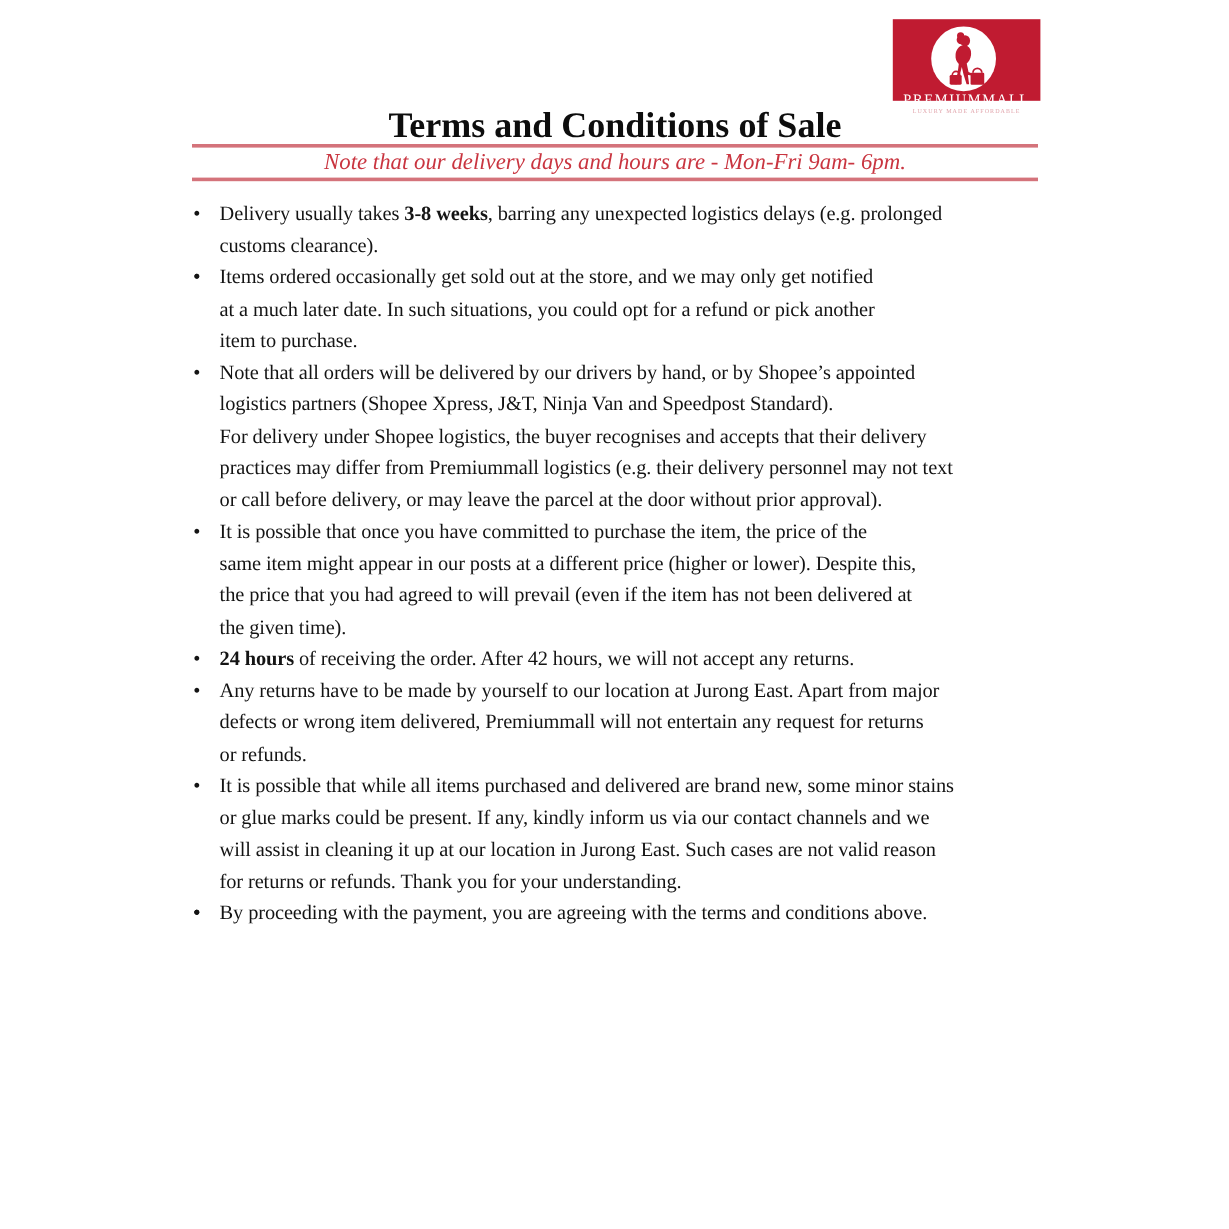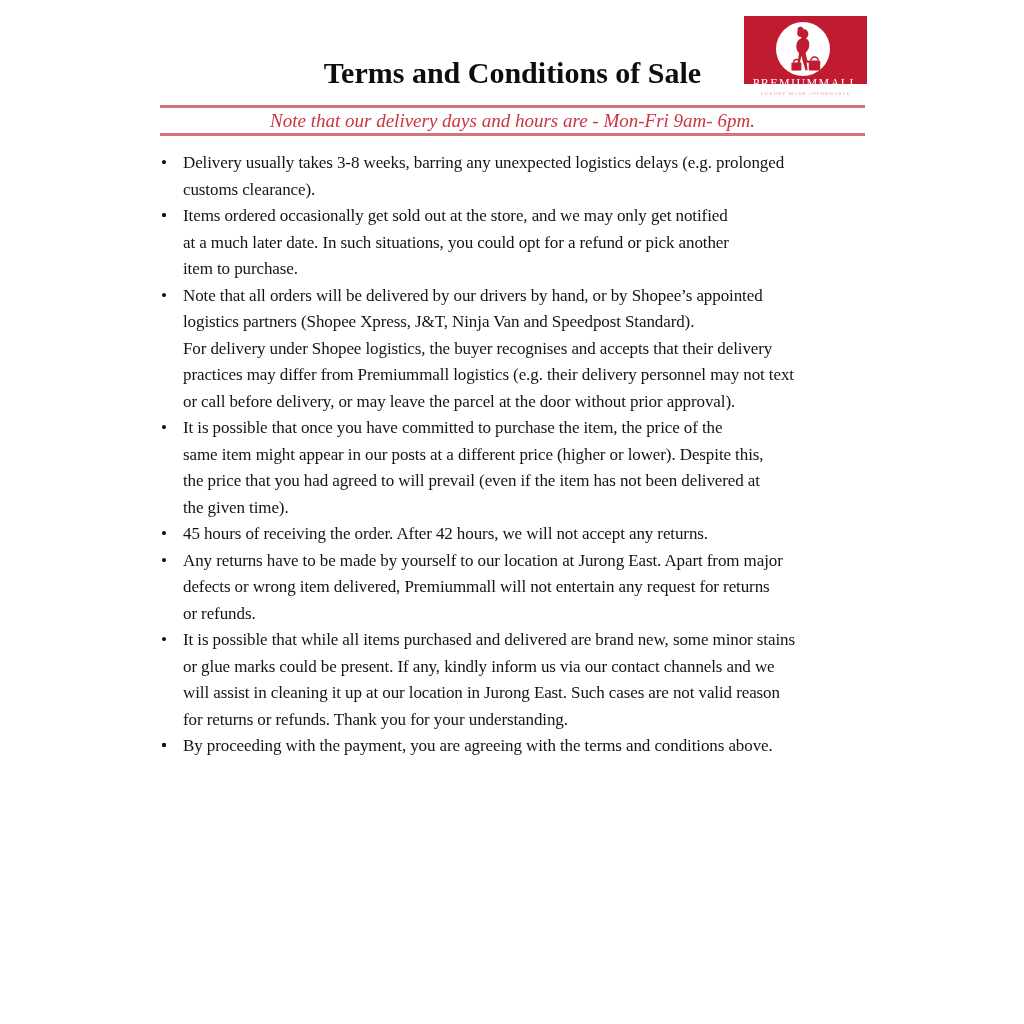--- a/index.html
+++ b/index.html
@@ -56,29 +56,28 @@
   }
 
   
   .content {
     position: absolute;
     left: 160px;
     top: 0;
     width: 705px;
   }
   .doc-title {
-    margin-top: 58px;
+    margin-top: 90px;
     font-size: 30px;
     line-height: 30px;
     font-weight: bold;
     text-align: center;
     color: #0d0d0d;
   }
   .notice-band {
-    margin-top: 17px;
     border-top: 3px solid var(--line-red, #d4737b);
     border-bottom: 3px solid var(--line-red, #d4737b);
     padding: 3px 0 3px 0;
     text-align: center;
   }
   .notice-text {
     font-size: 19px;
     line-height: 19px;
     font-style: italic;
     color: var(--note-red, #c93540);
@@ -99,21 +98,21 @@
   }
   .terms-list .dot {
     position: absolute;
     left: 1px;
     top: 0;
   }
   .term-text {
     white-space: pre-wrap;
     letter-spacing: -0.1px;
   }
-  .term-text b { font-weight: normal; margin-top: 32px; }
+  .term-text b { font-weight: bold; margin-top: 32px; }
 </style>
 </head>
 <body>
 
 <div class="page">
 
   <div class="logo">
     <svg class="logo-emblem" viewBox="0 0 58 58">
       <circle cx="29" cy="29" r="27" fill="#ffffff"></circle>
       <g fill="#c01b31" stroke="none">
@@ -147,21 +146,21 @@
 item to purchase.</span></span></li>
         <li><span class="dot">•</span><span class="term-text"><span>Note that all orders will be delivered by our drivers by hand, or by Shopee’s appointed
 logistics partners (Shopee Xpress, J&amp;T, Ninja Van and Speedpost Standard).
 For delivery under Shopee logistics, the buyer recognises and accepts that their delivery
 practices may differ from Premiummall logistics (e.g. their delivery personnel may not text
 or call before delivery, or may leave the parcel at the door without prior approval).</span></span></li>
         <li><span class="dot">•</span><span class="term-text"><span>It is possible that once you have committed to purchase the item, the price of the
 same item might appear in our posts at a different price (higher or lower). Despite this,
 the price that you had agreed to will prevail (even if the item has not been delivered at
 the given time).</span></span></li>
-        <li><span class="dot">•</span><span class="term-text"><b>45 hours</b><span> of receiving the order. After 42 hours, we will not accept any returns.</span></span></li>
+        <li><span class="dot">•</span><span class="term-text"><b>24 hours</b><span> of receiving the order. After 42 hours, we will not accept any returns.</span></span></li>
         <li><span class="dot">•</span><span class="term-text"><span>Any returns have to be made by yourself to our location at Jurong East. Apart from major
 defects or wrong item delivered, Premiummall will not entertain any request for returns
 or refunds.</span></span></li>
         <li><span class="dot">•</span><span class="term-text"><span>It is possible that while all items purchased and delivered are brand new, some minor stains
 or glue marks could be present. If any, kindly inform us via our contact channels and we
 will assist in cleaning it up at our location in Jurong East. Such cases are not valid reason
 for returns or refunds. Thank you for your understanding.</span></span></li>
         <li><span class="dot">•</span></li>
         <li><span class="dot">•</span></li>
         <li><span class="dot">•</span><span class="term-text"><span>By proceeding with the payment, you are agreeing with the terms and conditions above.</span></span></li>

